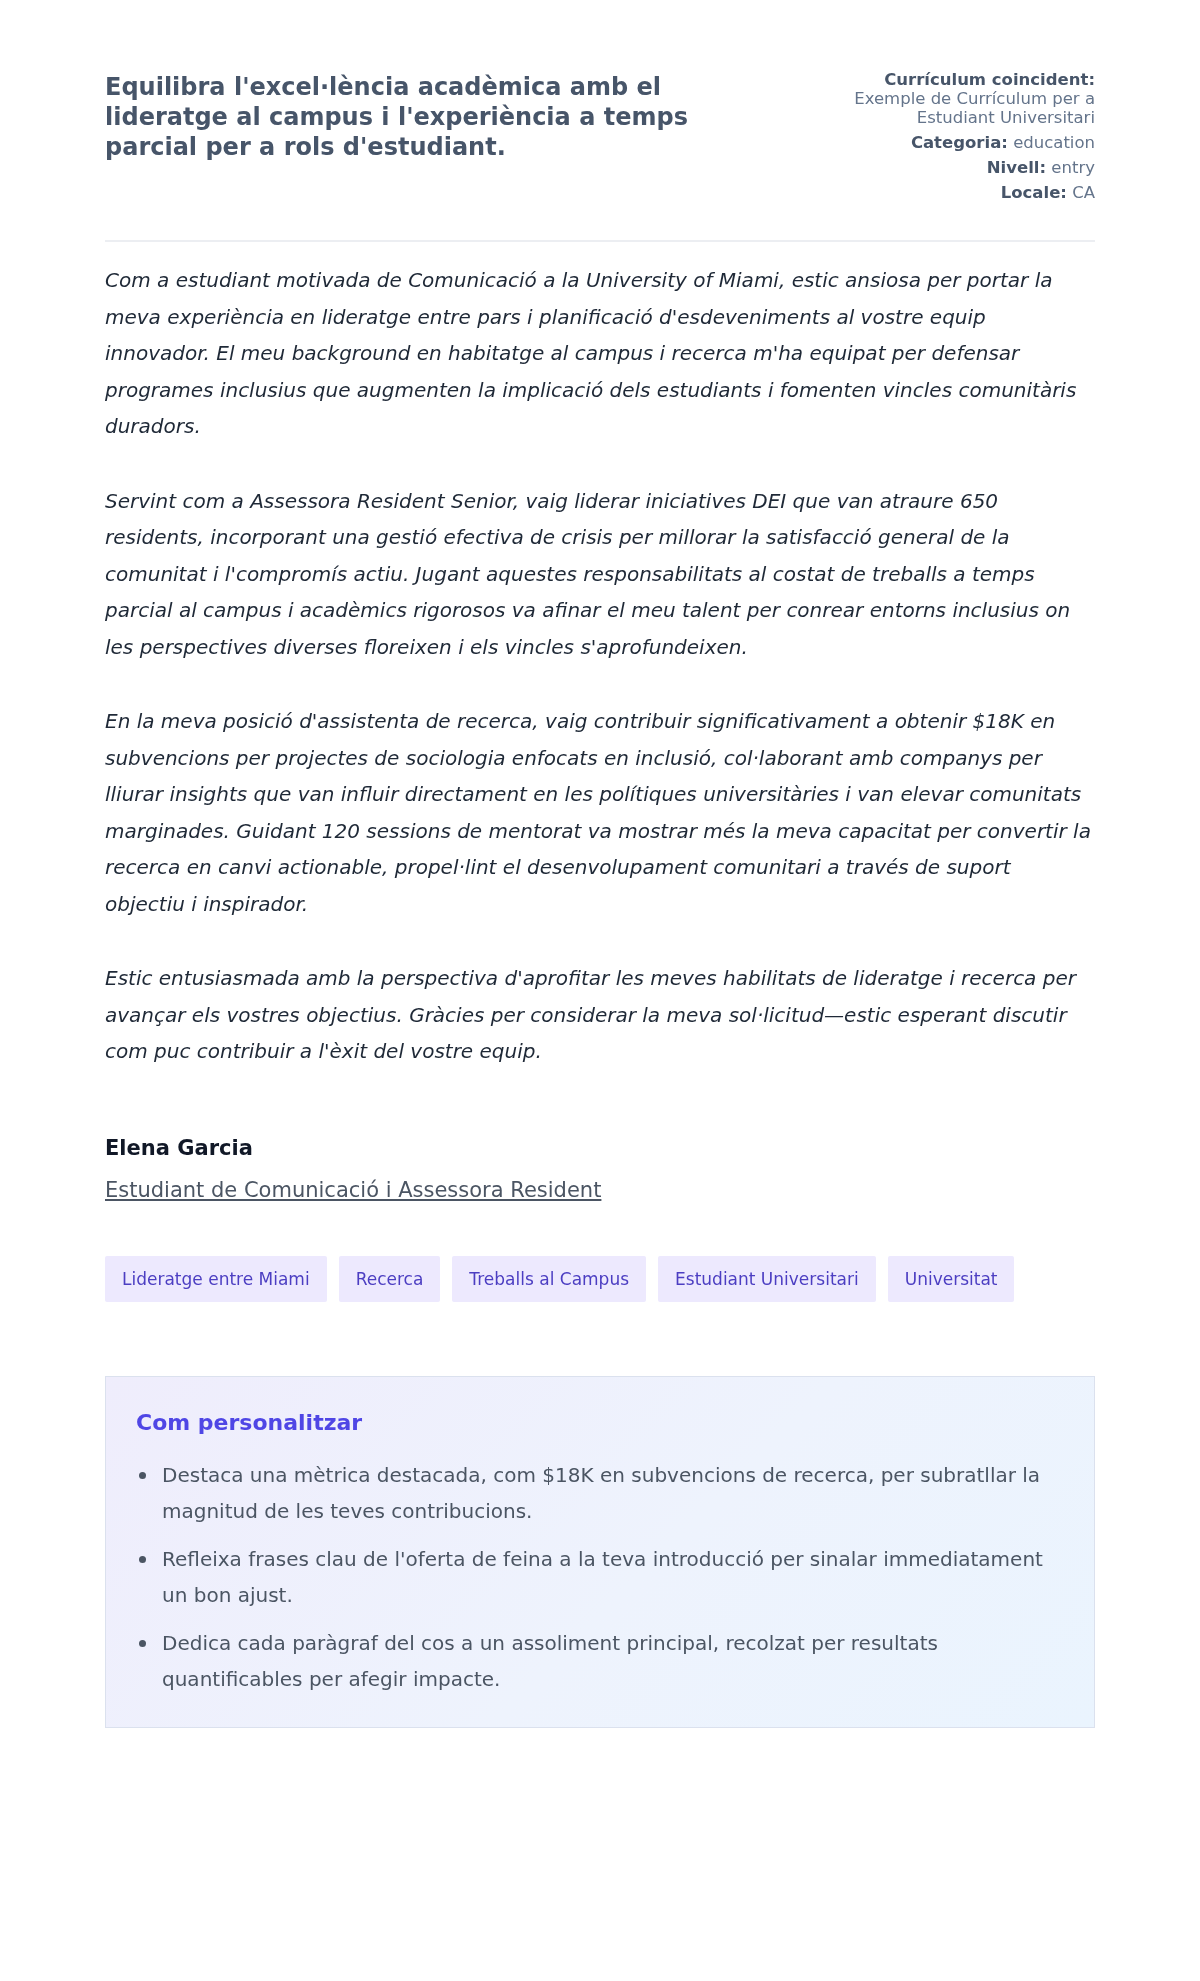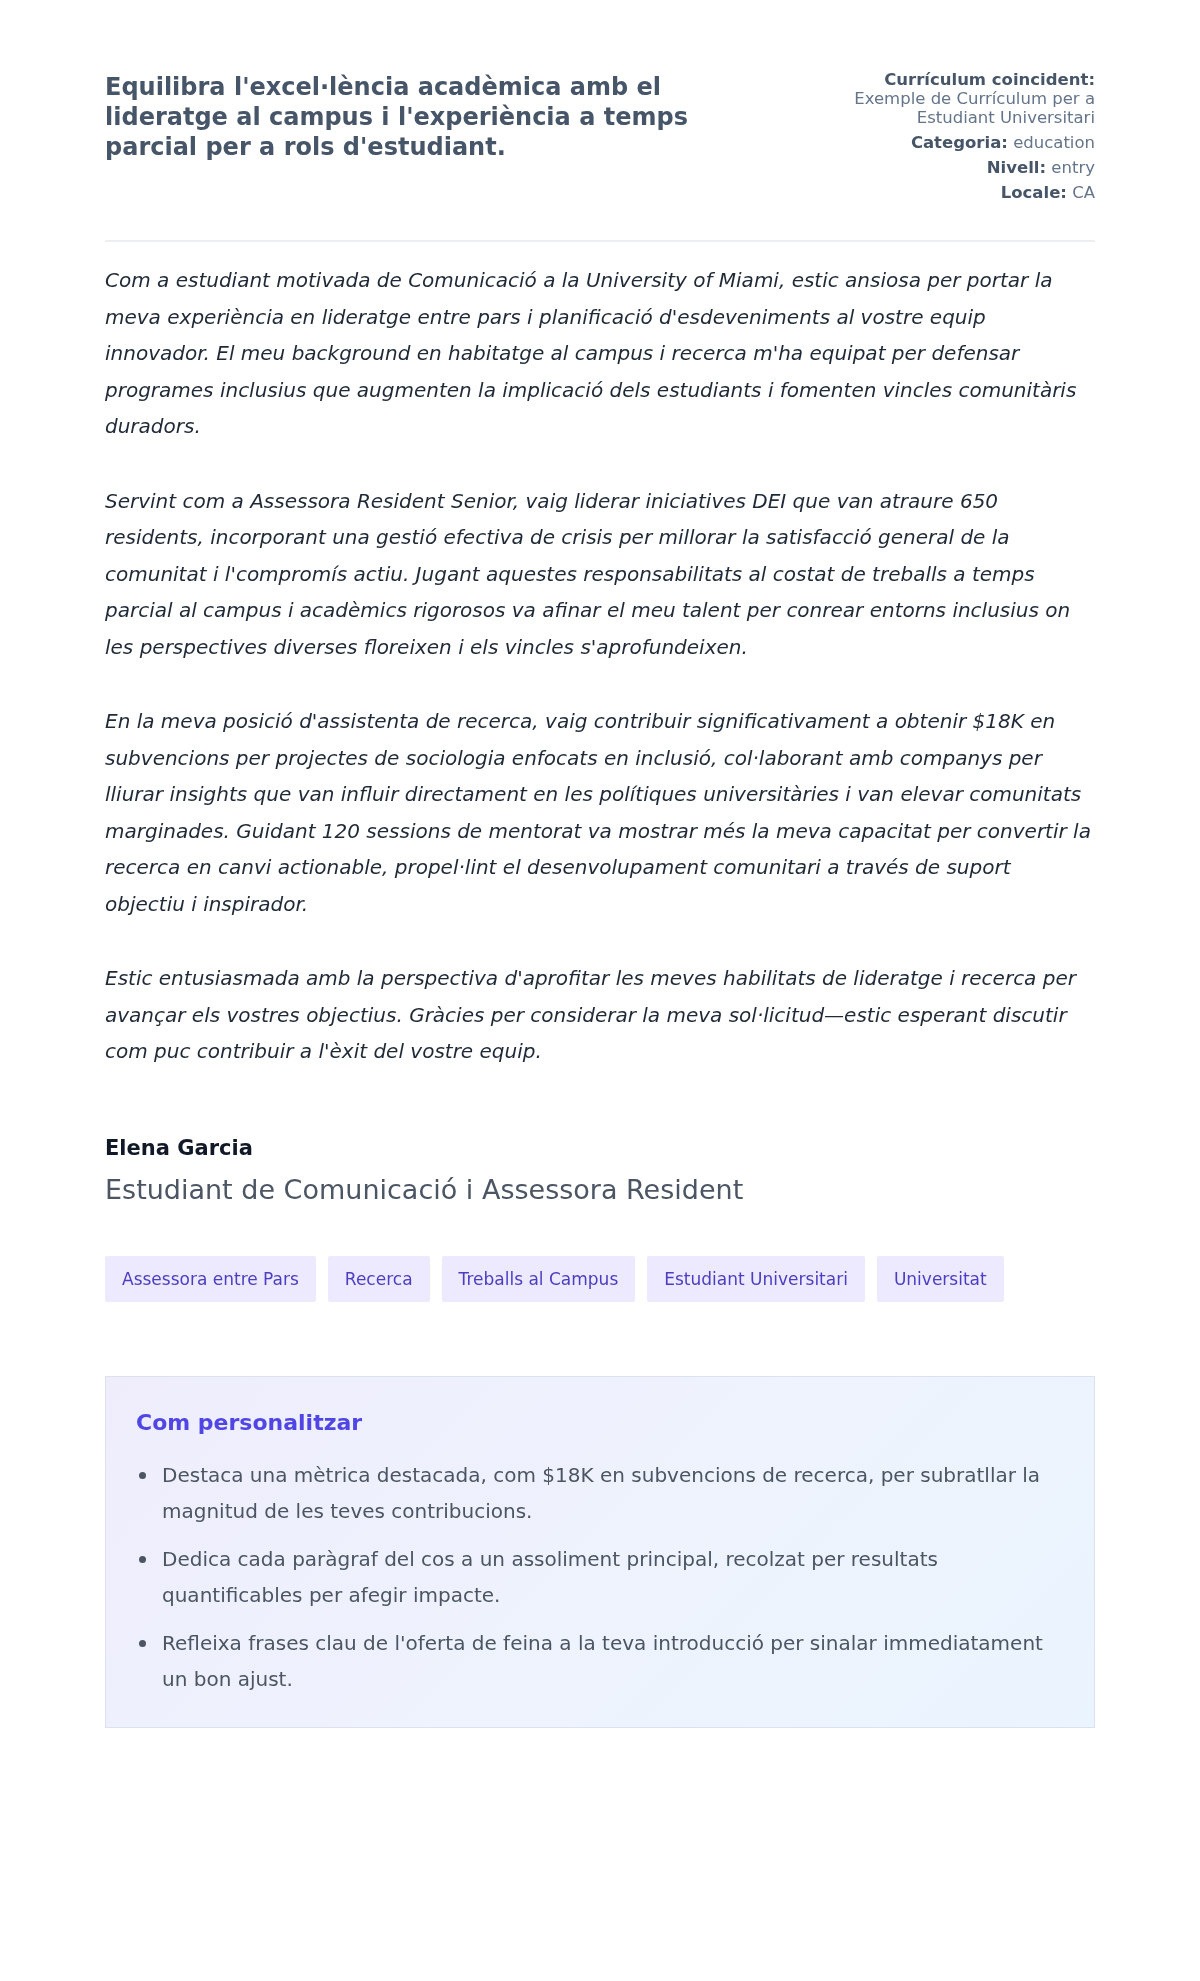--- a/index.html
+++ b/index.html
@@ -66,24 +66,25 @@
       font-style: italic;
     }
     .signature { margin-top: 64px; }
     .sig-name {
       font-size: 21px;
       font-weight: bold;
       color: #111827;
       line-height: 28px;
     }
     .sig-role {
-      font-size: 27px;
+      font-size: 21px;
       color: #4b5563;
       line-height: 28px;
       margin-top: 14px;
+      text-decoration: underline;
     }
     .tags {
       display: flex;
       gap: 12px;
       margin-top: 52px;
     }
     .tag {
       background: #ede9fe;
       color: #4c3ec2;
       font-size: 17px;
@@ -163,38 +164,38 @@
       <p>En la meva posició d'assistenta de recerca, vaig contribuir significativament a obtenir $18K en subvencions per projectes de sociologia enfocats en inclusió, col·laborant amb companys per lliurar insights que van influir directament en les polítiques universitàries i van elevar comunitats marginades. Guidant 120 sessions de mentorat va mostrar més la meva capacitat per convertir la recerca en canvi actionable, propel·lint el desenvolupament comunitari a través de suport objectiu i inspirador.</p>
       <p>Estic entusiasmada amb la perspectiva d'aprofitar les meves habilitats de lideratge i recerca per avançar els vostres objectius. Gràcies per considerar la meva sol·licitud—estic esperant discutir com puc contribuir a l'èxit del vostre equip.</p>
     </div>
     <div class="signature">
       <div class="sig-name">Elena Garcia</div>
       <div class="sig-role">Estudiant de Comunicació i Assessora Resident</div>
     </div>
   </section>
 
   <div class="tags">
-    <span class="tag">Assessora entre Pars</span>
+    <span class="tag">Lideratge entre Miami</span>
     <span class="tag">Recerca</span>
     <span class="tag">Treballs al Campus</span>
     <span class="tag">Estudiant Universitari</span>
     <span class="tag">Universitat</span>
   </div>
 
   <aside class="tips">
     <h3 class="tips-title">Com personalitzar</h3>
     <ul>
       <li>
         <span class="bullet"></span>
         <span>Destaca una mètrica destacada, com $18K en subvencions de recerca, per subratllar la magnitud de les teves contribucions.</span>
       </li>
       <li>
         <span class="bullet"></span>
-        <span>Dedica cada paràgraf del cos a un assoliment principal, recolzat per resultats quantificables per afegir impacte.</span>
+        <span>Refleixa frases clau de l'oferta de feina a la teva introducció per sinalar immediatament un bon ajust.</span>
       </li>
       <li>
         <span class="bullet"></span>
-        <span>Refleixa frases clau de l'oferta de feina a la teva introducció per sinalar immediatament un bon ajust.</span>
+        <span>Dedica cada paràgraf del cos a un assoliment principal, recolzat per resultats quantificables per afegir impacte.</span>
       </li>
     </ul>
   </aside>
 
 </div>
 
 </body></html>

